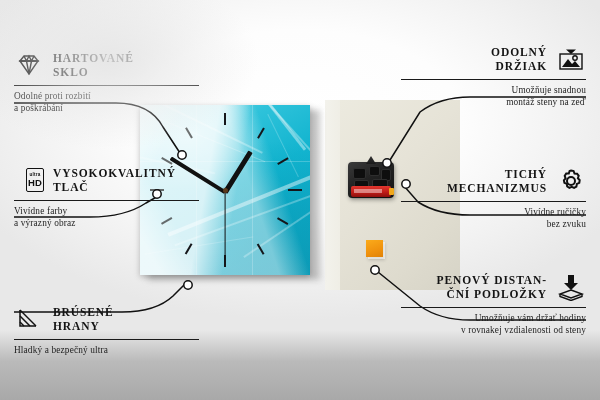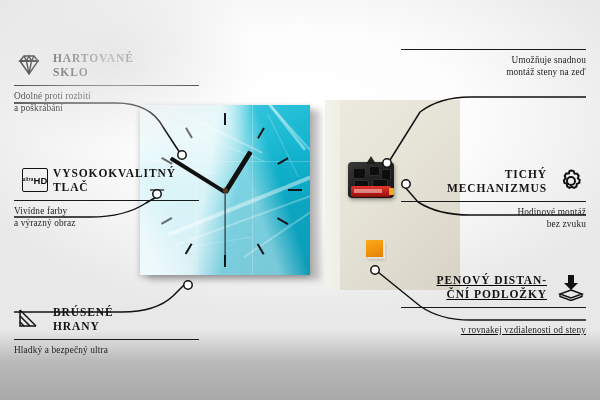--- a/index.html
+++ b/index.html
@@ -95,21 +95,21 @@
     font-size:11.5px;font-weight:bold;letter-spacing:.9px;color:#141414;
     line-height:14px;text-transform:uppercase;
   }
   .rule{height:1px;background:#1a1a1a;margin:5px 0 4px 0;}
   .fdesc{
     font-family:"Liberation Serif", serif;
     font-size:9.3px;line-height:12px;color:#1d1d1d;letter-spacing:.15px;
   }
   .hdbadge{
     width:24px;height:22px;border:1.6px solid #111;border-radius:2px;
-    display:flex;flex-direction:row;align-items:center;justify-content:center;line-height:1;margin-left:12px;
+    display:flex;flex-direction:column;align-items:center;justify-content:center;line-height:1;margin-left:12px;
   }
   .hdbadge .u{font-family:"Liberation Sans",sans-serif;font-size:4.6px;font-weight:bold;letter-spacing:.2px;color:#111;}
   .hdbadge .h{font-family:"Liberation Sans",sans-serif;font-size:9.5px;font-weight:bold;letter-spacing:.2px;color:#111;margin-top:.5px;}
 </style>
 </head>
 <body>
 
 <div id="stage">
 
   <div class="photo">
@@ -245,20 +245,34 @@
         <span>HRANY</span>
       </span>
     </div>
     <div class="rule"></div>
     <div class="fdesc">
       <span>Hladký a bezpečný ultra</span>
     </div>
   </div>
 
   <div class="feat right" style="left:401px;top:44px;">
+    <div class="fhead">
+      <span class="ftitle">
+        <span>ODOLNÝ</span><br>
+        <span>DRŽIAK</span>
+      </span>
+      <span class="ficon">
+        <svg width="30" height="26" viewBox="0 0 30 26" fill="none" stroke="#111" stroke-width="1.4">
+          <rect x="4" y="8" width="22" height="15"></rect>
+          <path d="M15,8 L10,3.5 L20,3.5 Z" fill="#111" stroke="none"></path>
+          <path d="M6,21 L12,13 L16,18 L19,15 L24,21 Z" fill="#111" stroke="none"></path>
+          <circle cx="19" cy="12" r="2.2"></circle>
+        </svg>
+      </span>
+    </div>
     <div class="rule"></div>
     <div class="fdesc">
       <span>Umožňuje snadnou</span><br>
       <span>montáž steny na zeď</span>
     </div>
   </div>
 
   <div class="feat right" style="left:401px;top:166px;text-align:right;">
     <div class="fhead">
       <span class="ftitle">
@@ -267,39 +281,39 @@
       </span>
       <span class="ficon">
         <svg width="28" height="28" viewBox="0 0 28 28" fill="none" stroke="#111" stroke-width="2">
           <path d="M14,3.5 l2.6,.5 .9,2.6 2.6,.1 1.6,2.1 -.8,2.5 1.8,1.9 -.4,2.6 -2.4,1.1 -.5,2.6 -2.3,1.3 -2.4,-1 -2.3,1.1 -2.2,-1.4 -.4,-2.6 -2.4,-1 -.5,-2.6 1.7,-2 -.9,-2.5 1.5,-2.2 2.6,0 .8,-2.6 Z"></path>
           <circle cx="14" cy="14" r="4"></circle>
         </svg>
       </span>
     </div>
     <div class="rule"></div>
     <div class="fdesc">
-      <span>Hodinové montáž</span><br>
+      <span>Vivídne ručičky</span><br>
       <span>bez zvuku</span>
     </div>
   </div>
 
-  <div class="feat right" style="left:401px;top:272px;text-decoration:underline;">
+  <div class="feat right" style="left:401px;top:272px;">
     <div class="fhead">
       <span class="ftitle">
         <span>PENOVÝ DISTAN-</span><br>
         <span>ČNÍ PODLOŽKY</span>
       </span>
       <span class="ficon">
         <svg width="30" height="28" viewBox="0 0 30 28" fill="none" stroke="#111" stroke-width="1.4">
           <path d="M12,2 h6 v8 h4 l-7,7 -7,-7 h4 Z" fill="#111" stroke="none"></path>
           <path d="M15,17 L26,21 L15,25 L4,21 Z"></path>
           <path d="M4,21 v2.5 L15,27.5 L26,23.5 V21"></path>
         </svg>
       </span>
     </div>
     <div class="rule"></div>
     <div class="fdesc">
-      <br>
+      <span>Umožňuje vám držať hodiny</span><br>
       <span>v rovnakej vzdialenosti od steny</span>
     </div>
   </div>
 
 </div>
 
 </body></html>

